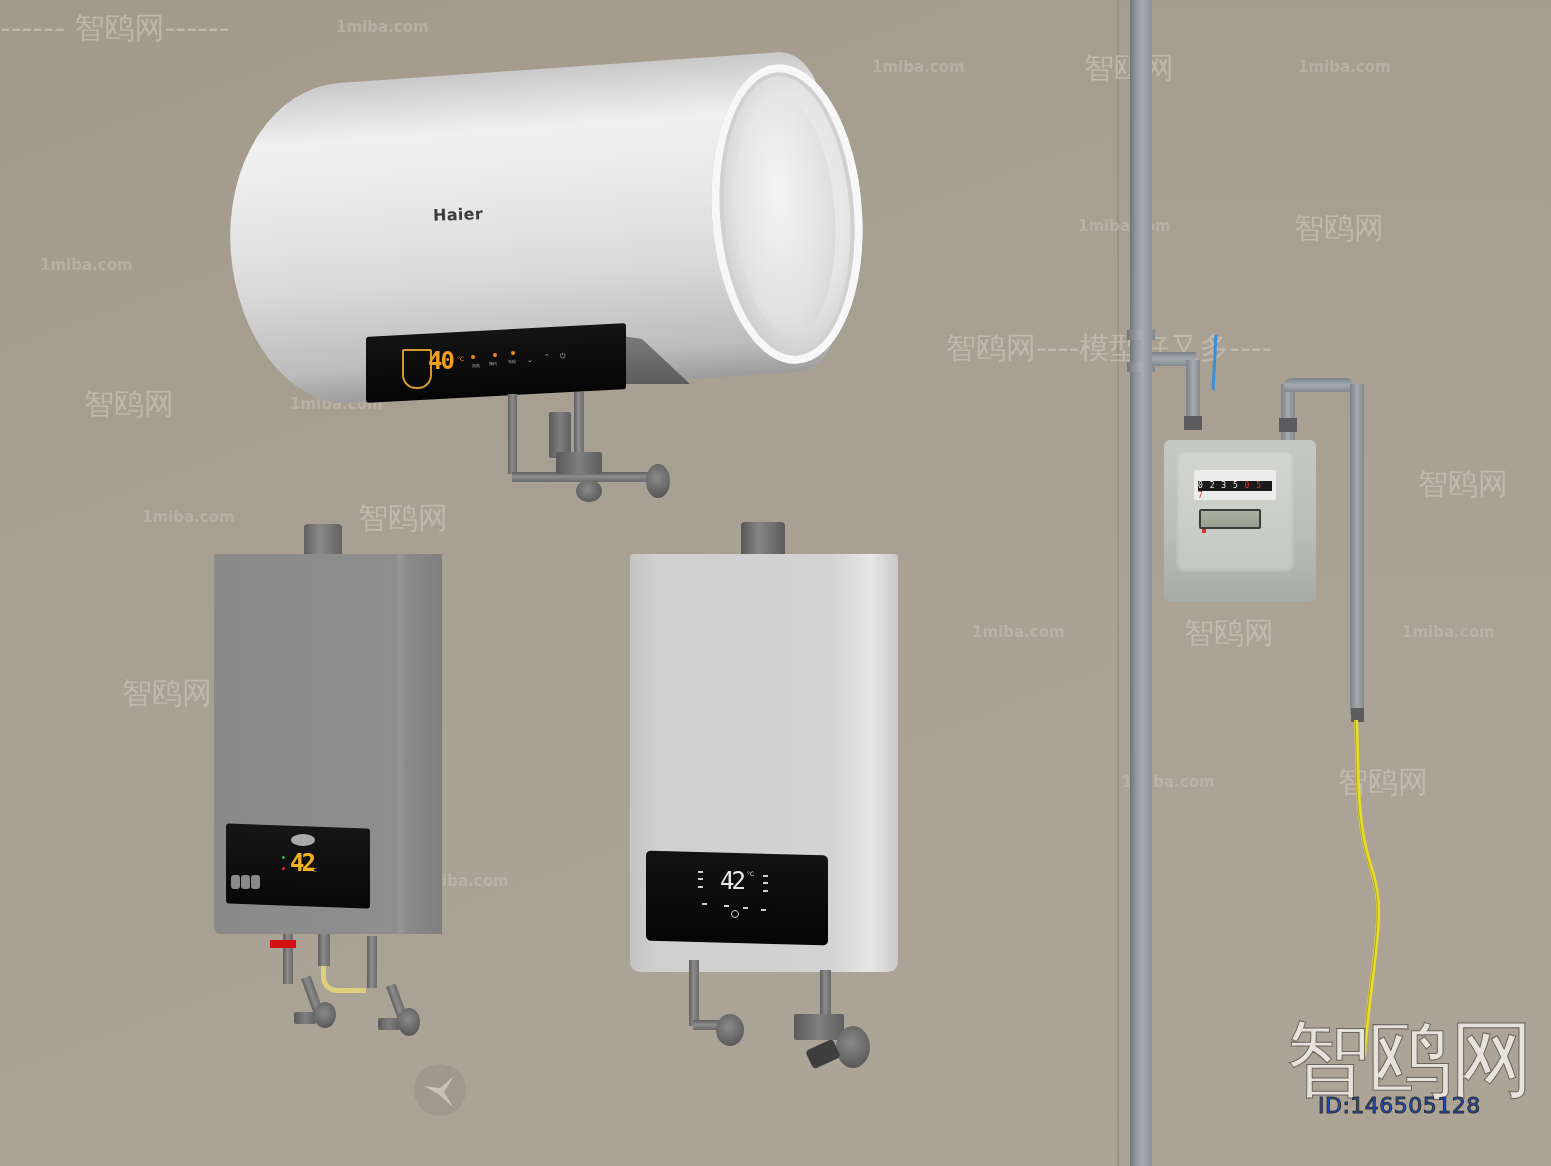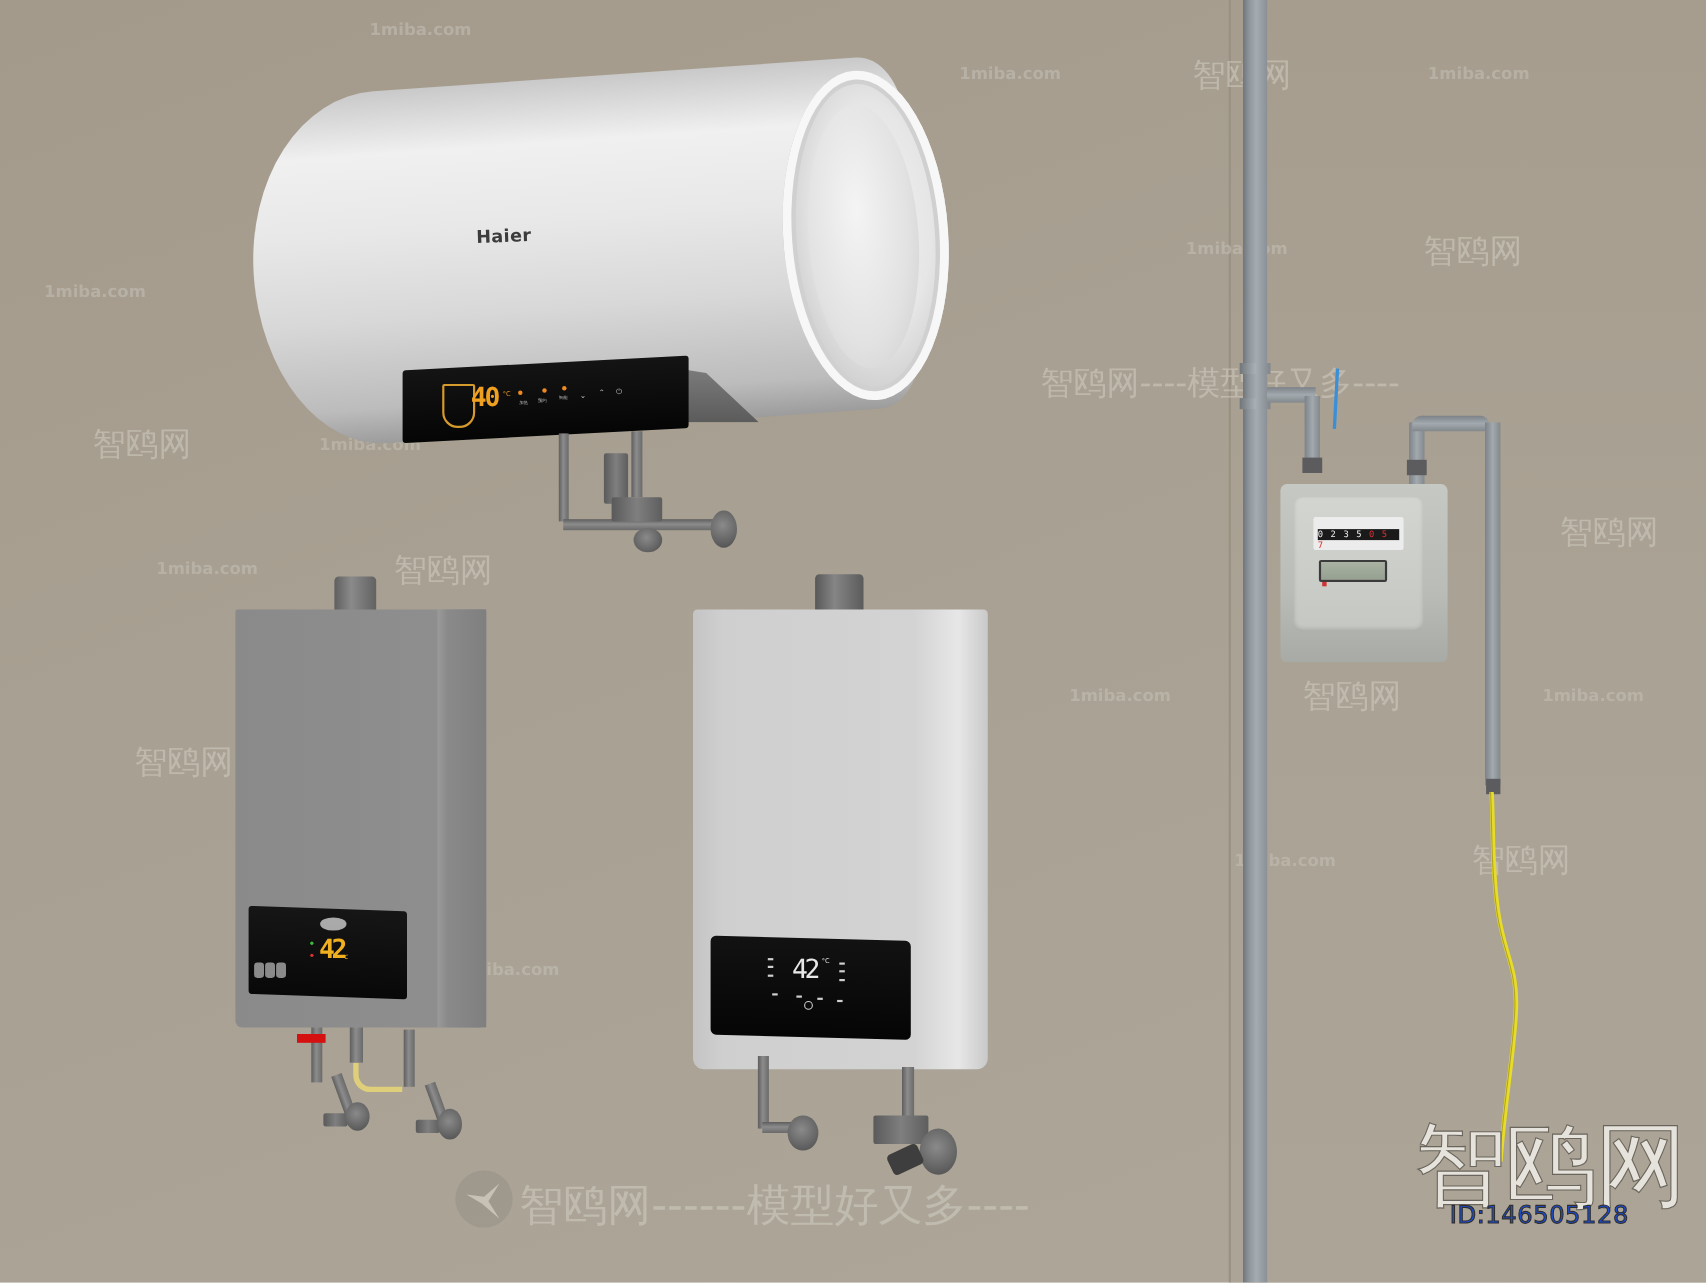--- a/index.html
+++ b/index.html
@@ -179,20 +179,21 @@
   }
 </style>
 </head>
 <body>
 
 <div class="scene">
 
   <div class="wall-right"></div>
   <div class="wall-edge"></div>
 
+  <div class="wm wm-cn" style="left:0;top:8px;"><span>------</span> <span>智鸥网</span><span>------</span></div>
   <div class="wm wm-url" style="left:336px;top:18px;">1miba.com</div>
   <div class="wm wm-url" style="left:310px;top:116px;">1miba.com</div>
   <div class="wm wm-cn" style="left:520px;top:106px;">智鸥网</div>
   <div class="wm wm-url" style="left:40px;top:256px;">1miba.com</div>
   <div class="wm wm-cn" style="left:252px;top:245px;">智鸥网</div>
   <div class="wm wm-url" style="left:472px;top:256px;">1miba.com</div>
   <div class="wm wm-cn" style="left:84px;top:384px;">智鸥网</div>
   <div class="wm wm-url" style="left:290px;top:395px;">1miba.com</div>
   <div class="wm wm-url" style="left:142px;top:508px;">1miba.com</div>
   <div class="wm wm-cn" style="left:358px;top:498px;">智鸥网</div>
@@ -313,17 +314,16 @@
   <svg class="yellow-cable" style="left:1340px;top:720px;" width="50" height="340" viewBox="0 0 50 340">
     <path d="M16 0 C18 40, 16 70, 22 110 C28 150, 40 160, 38 200 C36 240, 28 280, 24 336" stroke="#e8dc2a" stroke-width="4" fill="none"></path>
     <path d="M15 0 C17 40, 15 70, 21 110 C27 150, 39 160, 37 200 C35 240, 27 280, 23 336" stroke="#8a7e1a" stroke-width="1" fill="none" opacity=".6"></path>
   </svg>
 
   <div class="bird">
     <svg width="52" height="52" viewBox="0 0 52 52">
         <path d="M10 22 L26 24 L40 12 L30 28 L40 44 L24 30 Z" fill="#c8c2b6"></path>
       </svg>
   </div>
-  <div class="wm wm-cn" style="left:472px;top:1068px;font-size:40px;">智鸥网------模型好又多----</div>
 
   <div class="wm-big">智鸥网</div>
   <div class="wm-id">ID:146505128</div>
 </div>
 
 </body></html>

